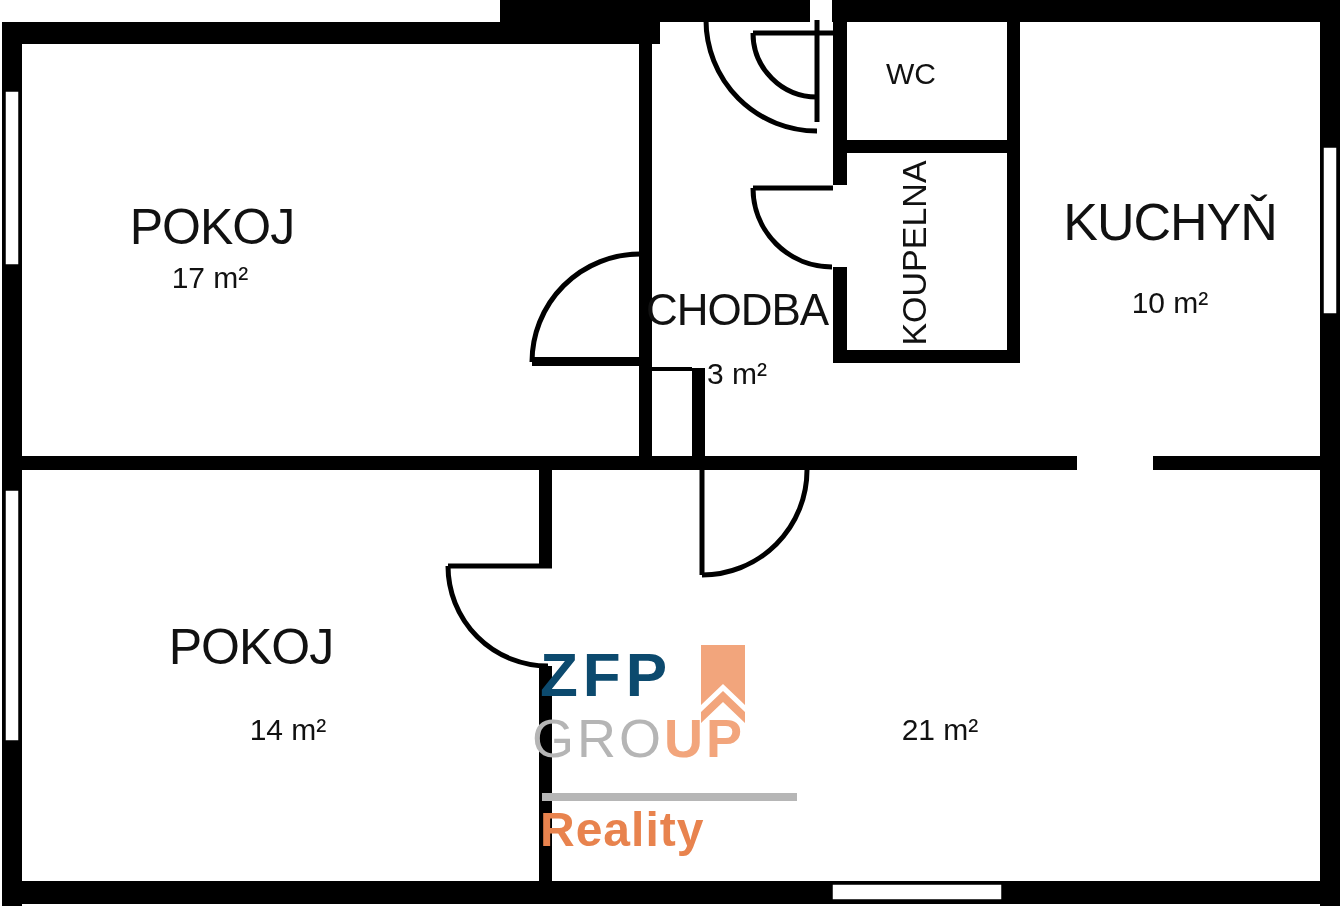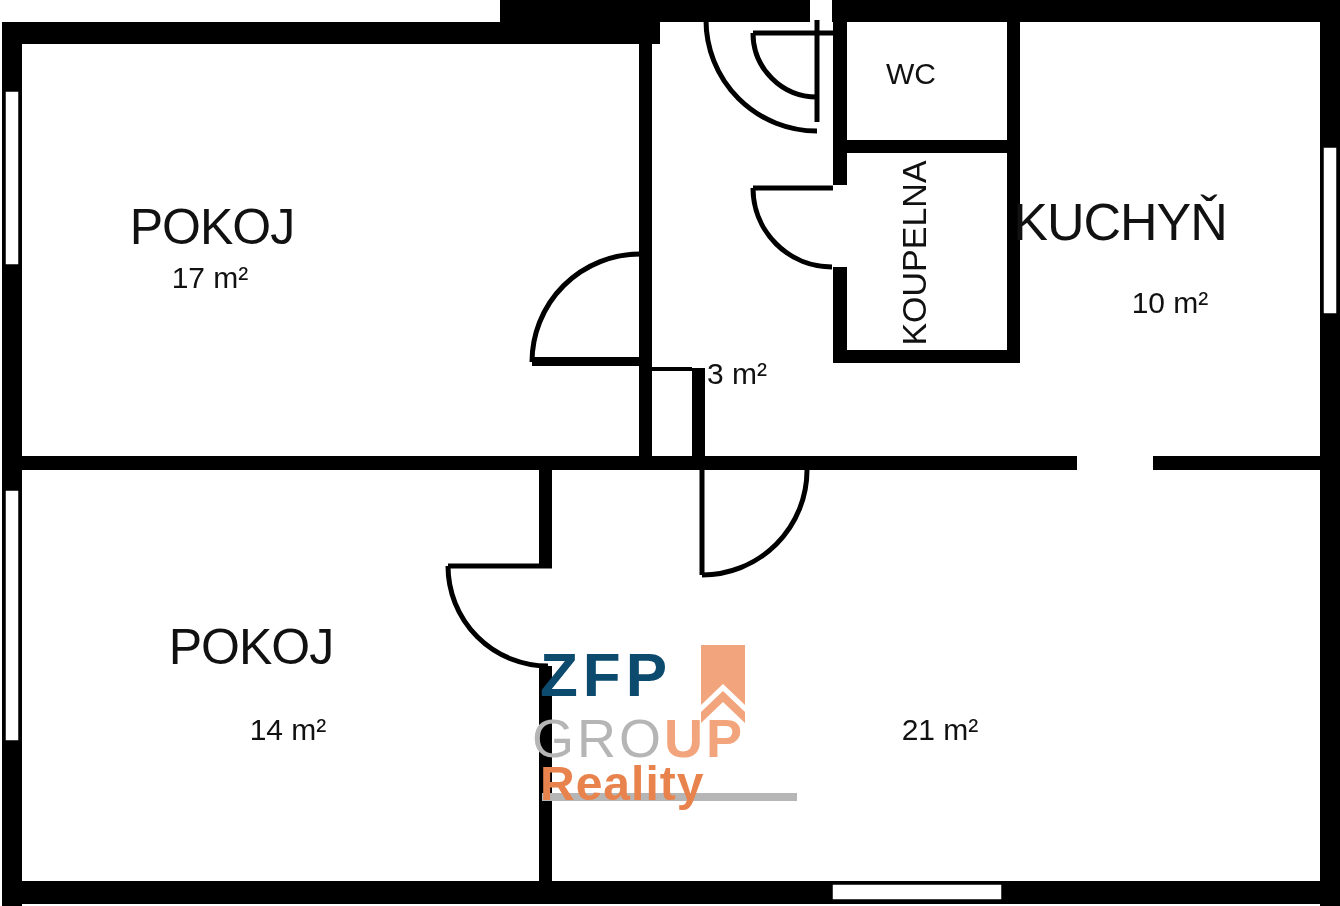--- a/index.html
+++ b/index.html
@@ -15,35 +15,35 @@
   }
   .room-name{font-size:50px;}
   .room-area{font-size:30px;letter-spacing:0;}
   #lbl-pokoj1{left:212px;top:227px;}
   #lbl-pokoj1-area{left:210px;top:278px;}
   #lbl-chodba{left:737px;top:310px;font-size:44px;}
   #lbl-chodba-area{left:737px;top:374px;}
   #lbl-wc{left:911px;top:74px;font-size:30px;letter-spacing:0;}
   #lbl-koupelna{left:914px;top:253px;font-size:34px;letter-spacing:0;
     transform:translate(-50%,-50%) rotate(-90deg);}
-  #lbl-kuchyn{left:1120px;top:222px;font-size:52px;}
+  #lbl-kuchyn{left:1170px;top:222px;font-size:52px;}
   #lbl-kuchyn-area{left:1170px;top:303px;text-align:center;}
   #lbl-pokoj2{left:251px;top:647px;}
   #lbl-pokoj2-area{left:251px;top:730px;margin-left:37px;}
   #lbl-obyvaci{left:940px;top:647px;font-size:48px;}
   #lbl-obyvaci-area{left:940px;top:730px;}
 
   
   .logo-part{position:absolute;z-index:3;line-height:1;white-space:nowrap;}
   #logo-zfp{left:540px;top:644px;font-size:62px;font-weight:700;color:#0c4a6e;letter-spacing:5px;}
   #logo-group{left:532px;top:711px;font-size:54px;letter-spacing:3px;}
   #logo-gro{color:#b5b5b5;font-weight:400;}
   #logo-up{color:#f2a57c;font-weight:700;}
   #logo-divider{left:542px;top:793px;width:255px;height:8px;background:#b6b6b6;}
-  #logo-reality{left:540px;top:760px;font-size:48px;font-weight:700;color:#e8834e;letter-spacing:1px;}
+  #logo-reality{left:540px;top:806px;font-size:48px;font-weight:700;color:#e8834e;letter-spacing:1px;}
   #logo-svg{z-index:3;}
 </style>
 </head>
 <body>
 
 <div id="canvas">
 
   <svg id="plan-svg" width="1340" height="906" viewBox="0 0 1340 906">
 
     <g fill="#000">
@@ -94,20 +94,21 @@
       <line x1="448" y1="566" x2="552" y2="566"></line>
       <path d="M448 566 A100 100 0 0 0 548 666"></path>
 
       <line x1="702" y1="470" x2="702" y2="575"></line>
       <path d="M807 470 A105 105 0 0 1 702 575"></path>
     </g>
   </svg>
 
   <div class="lbl room-name" id="lbl-pokoj1">POKOJ</div>
   <div class="lbl room-area" id="lbl-pokoj1-area">17 m²</div>
+  <div class="lbl" id="lbl-chodba">CHODBA</div>
   <div class="lbl room-area" id="lbl-chodba-area">3 m²</div>
   <div class="lbl" id="lbl-wc">WC</div>
   <div class="lbl" id="lbl-koupelna">KOUPELNA</div>
   <div class="lbl" id="lbl-kuchyn">KUCHYŇ</div>
   <div class="lbl room-area" id="lbl-kuchyn-area">10 m²</div>
   <div class="lbl room-name" id="lbl-pokoj2">POKOJ</div>
   <div class="lbl room-area" id="lbl-pokoj2-area">14 m²</div>
   <div class="lbl room-area" id="lbl-obyvaci-area">21 m²</div>
 
   <div class="logo-part" id="logo-zfp">ZFP</div>

